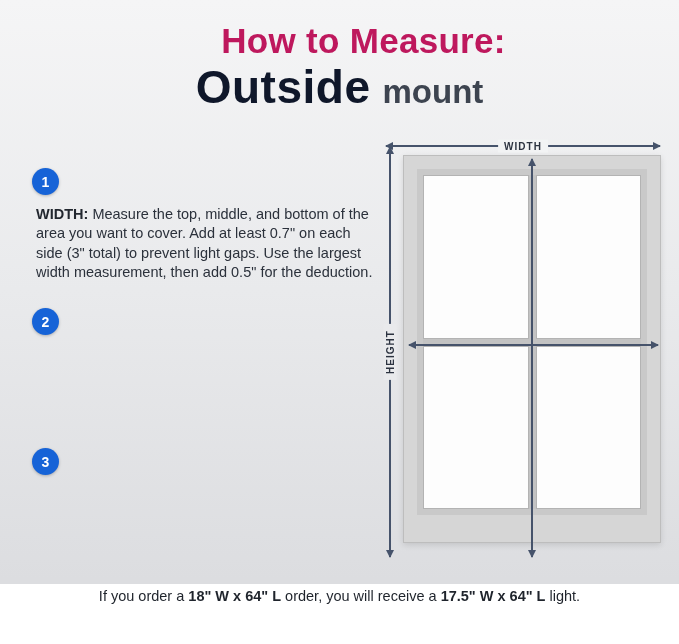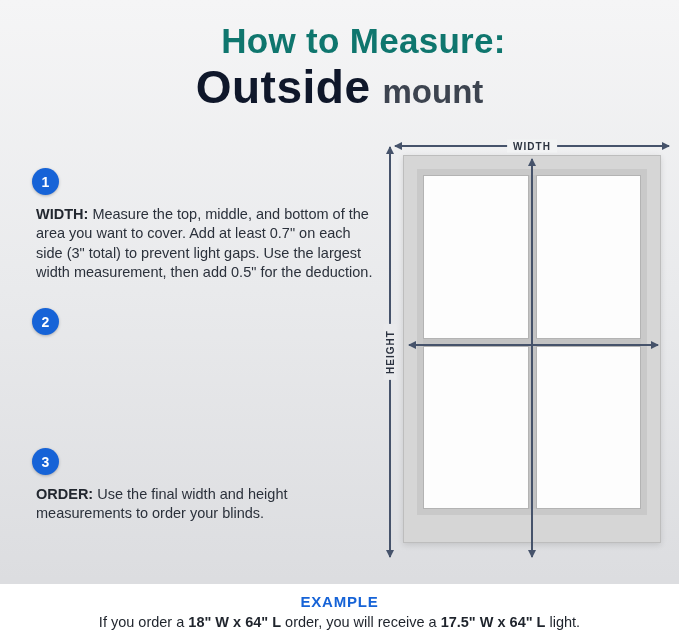--- a/index.html
+++ b/index.html
@@ -4,21 +4,21 @@
 <style>
   html,body{margin:0;padding:0;}
   body{
     width:679px;height:644px;position:relative;overflow:hidden;
     background:linear-gradient(180deg,#f5f5f6 0%,#e9eaec 45%,#dcdde0 90%);
     font-family:"Liberation Sans",sans-serif;
     -webkit-font-smoothing:antialiased;
   }
   
   .header{position:absolute;top:22px;left:0;width:100%;text-align:center;}
-  .title-line1{font-size:35px;font-weight:700;color:#0f766e;letter-spacing:.3px;line-height:1.1;padding-left:48px;}
+  .title-line1{font-size:35px;font-weight:700;color:#be185d;letter-spacing:.3px;line-height:1.1;padding-left:48px;}
   .title-line2{margin-top:2px;line-height:1.05;}
   .title-accent{font-size:46px;font-weight:800;color:#0f172a;letter-spacing:.5px;}
   .title-rest{font-size:33px;font-weight:600;color:#3d4450;margin-left:12px;}
   
   .step{position:absolute;left:30px;width:348px;}
   .step-1{top:168px;}
   .step-2{top:308px;}
   .step-3{top:448px;}
   .step-circle{
     width:27px;height:27px;border-radius:50%;background:#1663d7;color:#fff;
@@ -79,33 +79,32 @@
   <div class="step-circle">1</div>
   <p class="step-text"><strong>WIDTH:</strong> <span>Measure the top, middle, and bottom of the area you want to cover. Add at least 0.7" on each side (3" total) to prevent light gaps. Use the largest width measurement, then add 0.5" for the deduction.</span></p>
 </div>
 
 <div class="step step-2">
   <div class="step-circle">2</div>
 </div>
 
 <div class="step step-3">
   <div class="step-circle">3</div>
-  <p class="step-text"><strong>ORDER:</strong> <span>Use the final width and height measurements to order your blinds.</span></p>
 </div>
 
 <div class="window">
   <div class="panes">
     <div class="pane"></div>
     <div class="pane"></div>
     <div class="pane"></div>
     <div class="pane"></div>
   </div>
 </div>
 
-<div class="h-arrow" style="left:394px;top:140px;width:276px;">
+<div class="h-arrow" style="left:385px;top:140px;width:276px;">
   <div class="line"></div>
   <div class="ah ah-left"></div>
   <div class="ah ah-right"></div>
   <span class="measure-label top">WIDTH</span>
 </div>
 
 <div class="v-arrow" style="left:384px;top:146px;height:412px;">
   <div class="line"></div>
   <div class="ah ah-up"></div>
   <div class="ah ah-down"></div>
@@ -118,17 +117,16 @@
   <div class="ah ah-down"></div>
 </div>
 
 <div class="h-arrow" style="left:408px;top:339px;width:251px;">
   <div class="line"></div>
   <div class="ah ah-left"></div>
   <div class="ah ah-right"></div>
 </div>
 
 <div class="footer">
-  <div class="example-heading">EXAMPLE</div>
   <div class="example-line">
     <span>If you order a </span><strong>18" W x 64" L</strong><span> order, you will receive a </span><strong>17.5" W x 64" L</strong><span> light.</span>
   </div>
 </div>
 
 </body></html>

